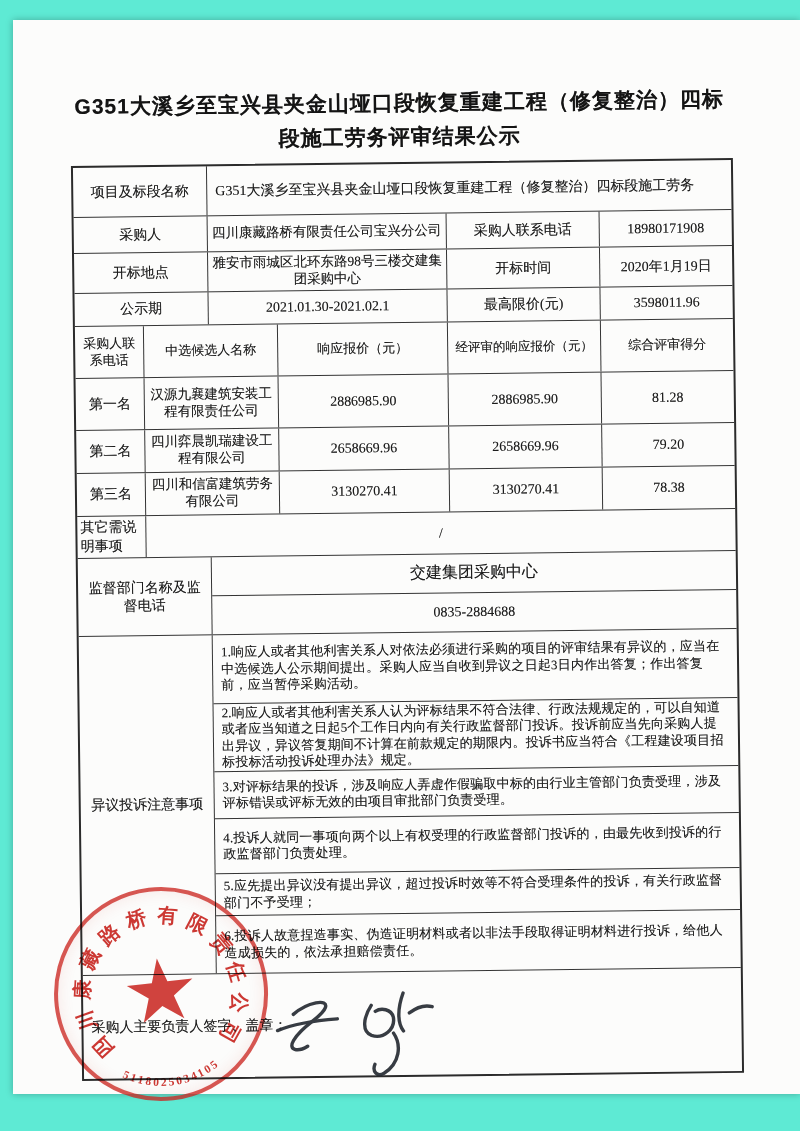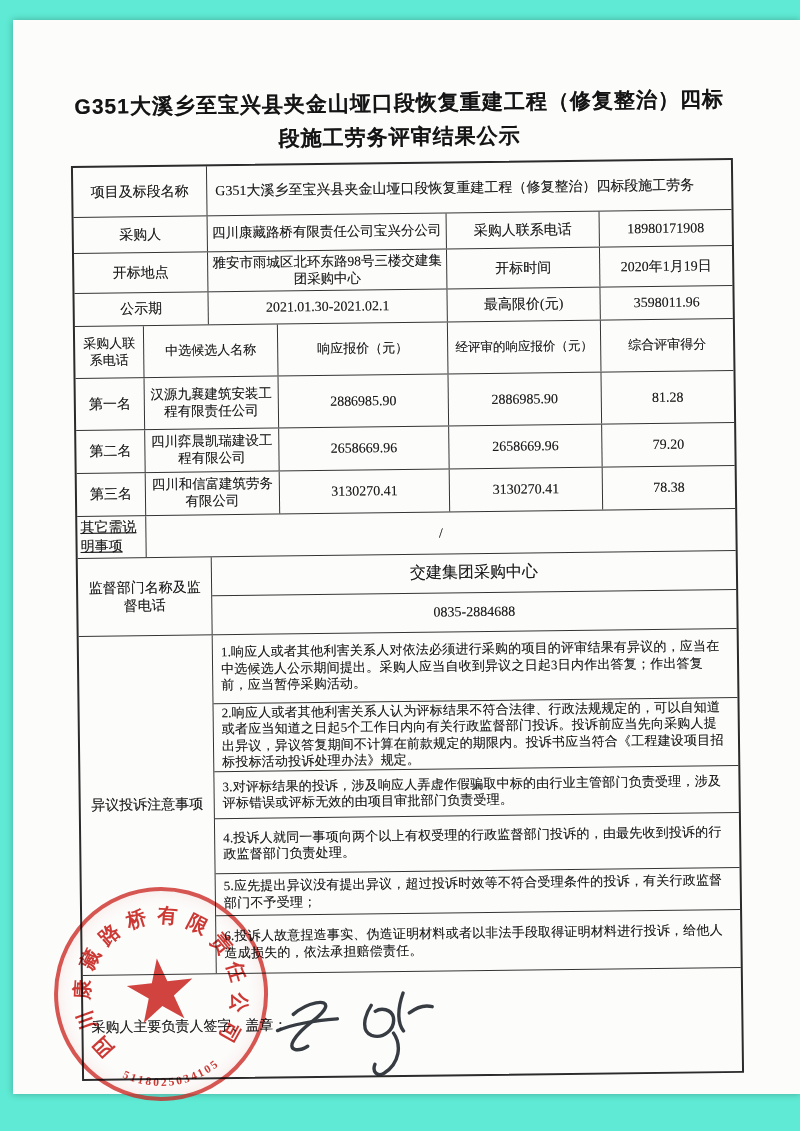--- a/index.html
+++ b/index.html
@@ -32,21 +32,21 @@
   .col{display:flex;flex-direction:column;flex:1;}
   .sub{border-bottom:1.5px solid #343434;display:flex;align-items:center;justify-content:center;
        box-sizing:border-box;text-shadow:0 0 .4px rgba(28,28,28,.45);}
   .sub:last-child{border-bottom:none;}
   .dep{font-size:16px;}
   .item{justify-content:flex-start;text-align:left;padding:3px 10px 3px 8px;font-size:13px;line-height:16.5px;
         letter-spacing:.2px;}
   .item p{margin:0;}
   .o1{height:69px;} .o2{height:68px;} .o3{height:47px;} .o4{height:55px;} .o5{height:42px;} .o6{height:57px;}
   .s39{height:39px;}
-  .narrowlabel{padding:2px 3px;justify-content:flex-start;text-align:left;line-height:1.3;text-decoration:underline;}
+  .narrowlabel{padding:2px 3px;justify-content:flex-start;text-align:left;line-height:1.3;}
 
   
   .stamp{position:absolute;left:44px;top:884px;width:214px;height:214px;mix-blend-mode:multiply;
          transform:rotate(-6deg);}
   .ringline{position:absolute;inset:0;border:4.5px solid rgba(203,39,33,.78);border-radius:50%;
             box-shadow:inset 0 0 16px rgba(203,39,33,.10);}
   .stamp-char{position:absolute;left:50%;top:50%;width:26px;height:26px;margin:-13px 0 0 -13px;
               display:flex;align-items:center;justify-content:center;font-size:20px;font-weight:700;
               color:rgba(198,34,29,.9);}
   .stamp-digit{position:absolute;left:50%;top:50%;width:12px;height:14px;margin:-7px 0 0 -6px;

